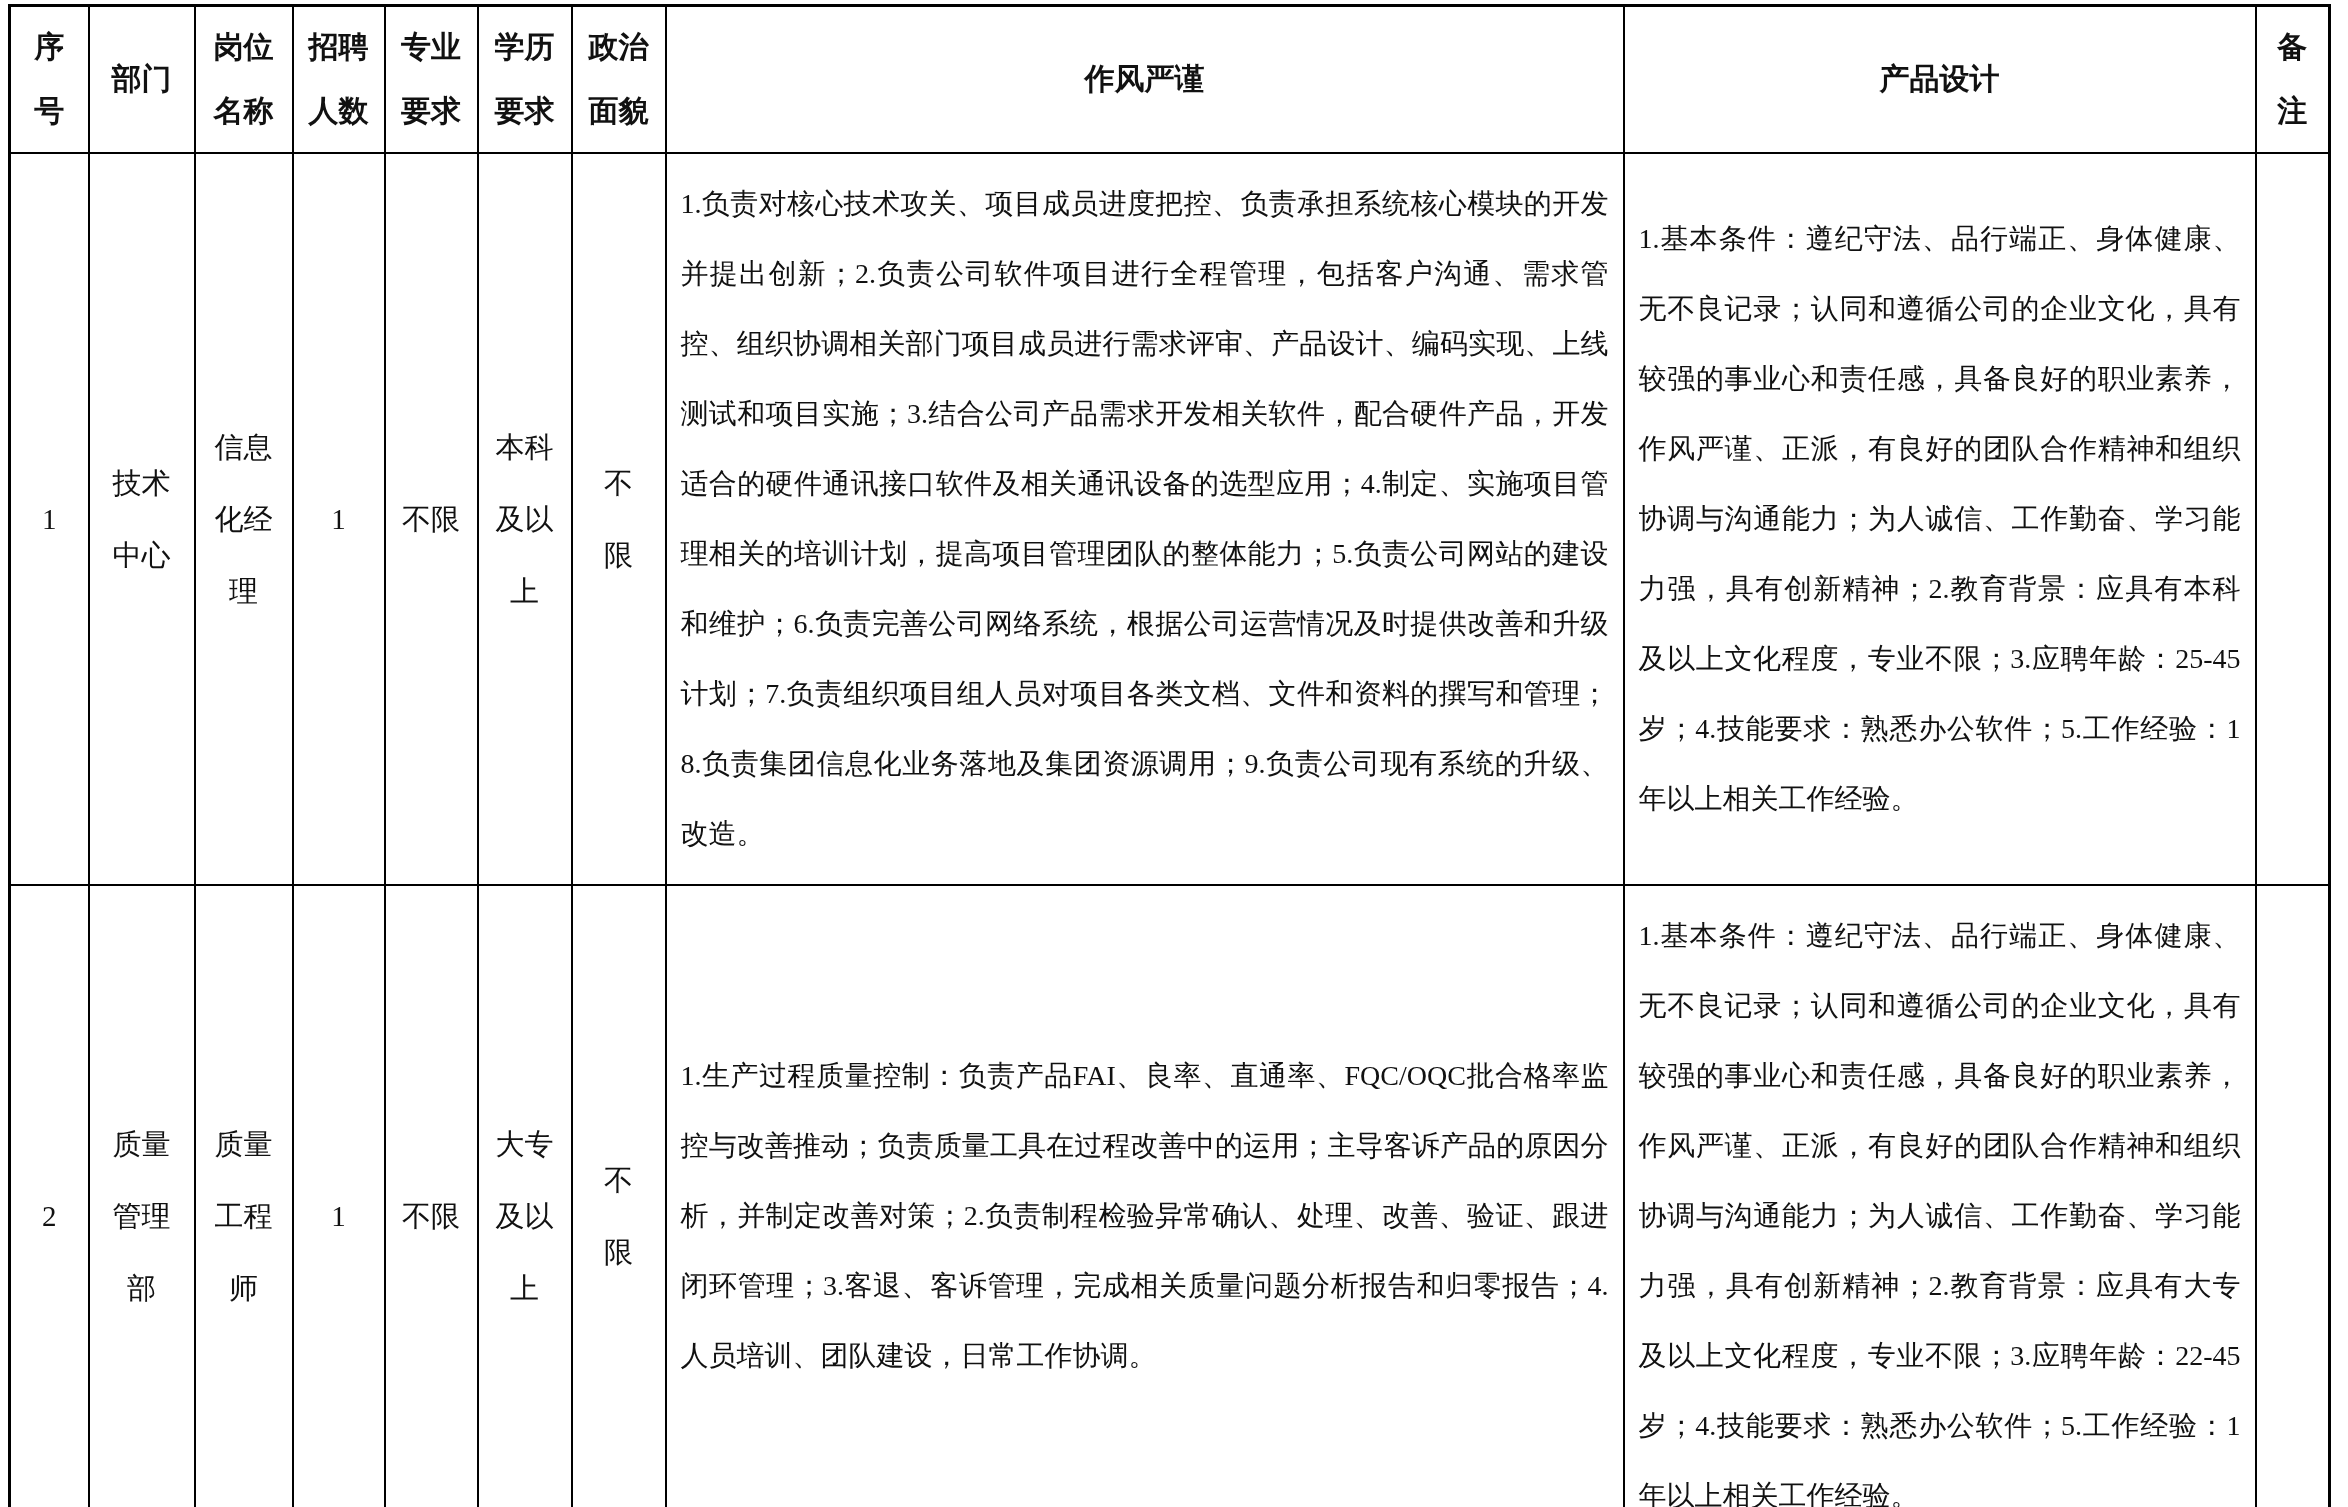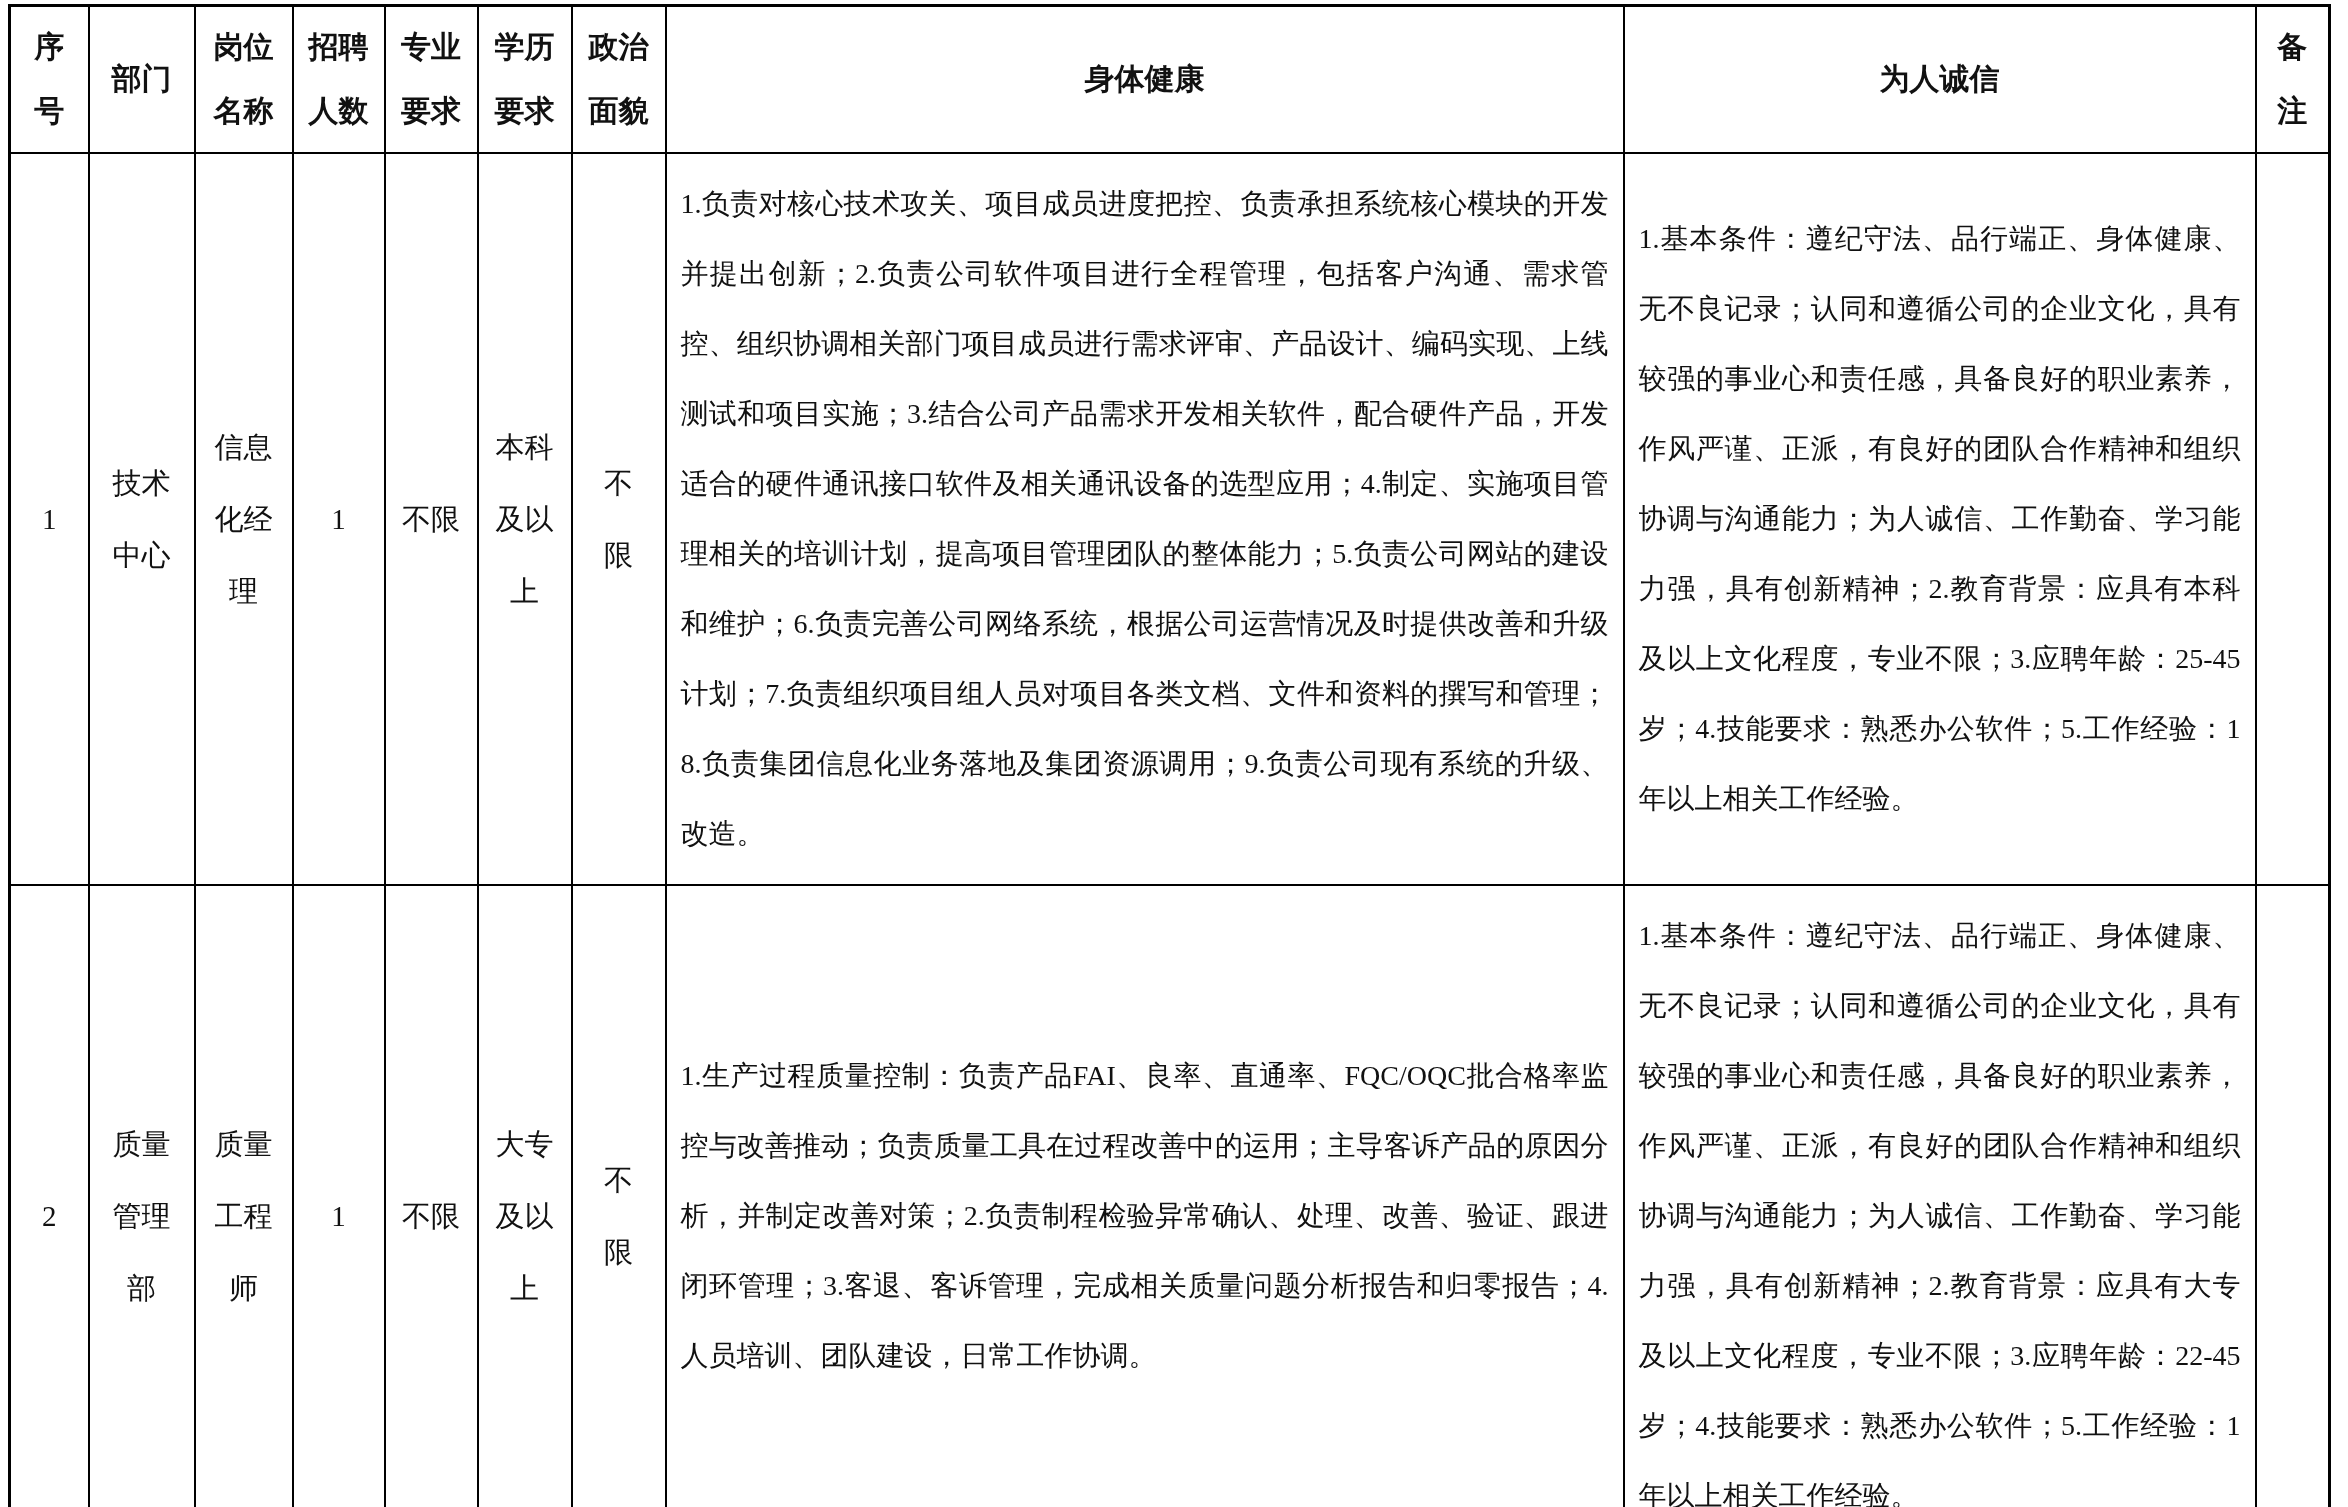--- a/index.html
+++ b/index.html
@@ -84,22 +84,22 @@
         <th>岗位
 名称</th>
         <th>招聘
 人数</th>
         <th>专业
 要求</th>
         <th>学历
 要求</th>
         <th>政治
 面貌</th>
-        <th>身体健康</th>
-        <th>为人诚信</th>
+        <th>作风严谨</th>
+        <th>产品设计</th>
         <th>备
 注</th>
       </tr>
     </thead>
     <tbody>
       <tr class="row-1">
         <td class="c-narrow">1</td>
         <td class="c-narrow">技术
 中心</td>
         <td class="c-narrow">信息

